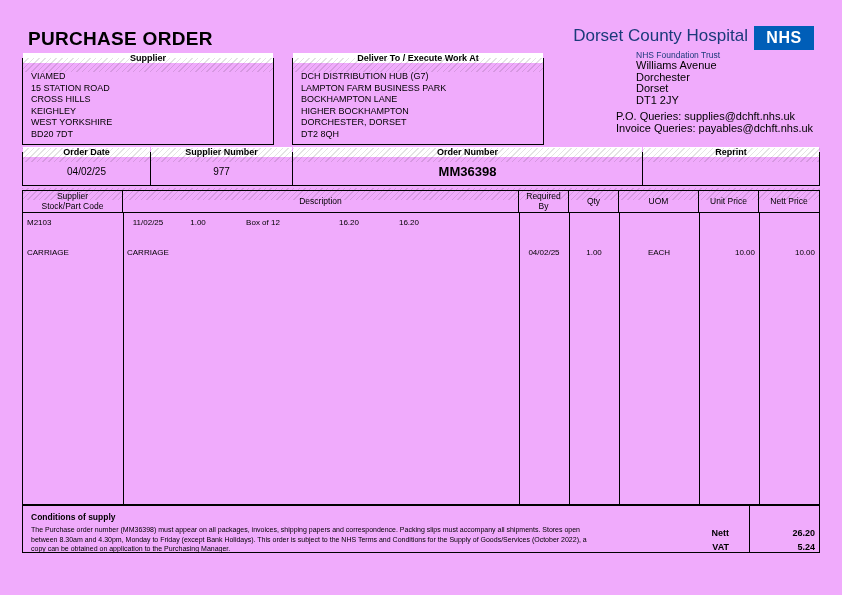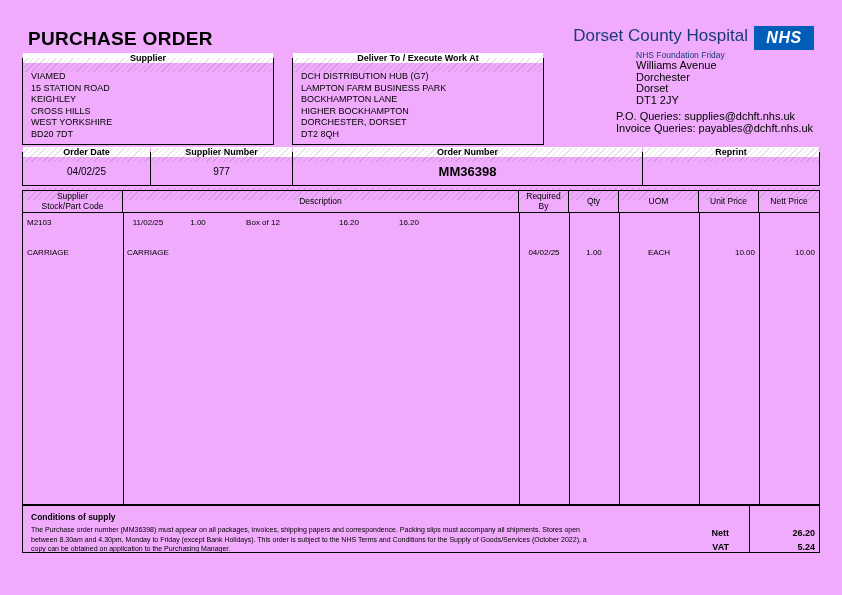--- a/index.html
+++ b/index.html
@@ -40,21 +40,20 @@
   .nhs-logo {
     position: absolute;
     right: 28px;
     top: 26px;
     width: 60px;
     height: 24px;
     background: #005eb8;
     color: #ffffff;
     font-size: 16px;
     font-weight: bold;
-    font-style: italic;
     letter-spacing: 0.5px;
     display: flex;
     align-items: center;
     justify-content: center;
   }
   .trust-line {
     position: absolute;
     left: 636px;
     top: 50px;
     font-size: 8.5px;
@@ -260,41 +259,41 @@
   }
 </style>
 </head>
 <body>
 
 <div id="page">
 
   <div class="po-title">PURCHASE ORDER</div>
   <div class="hosp-name">Dorset County Hospital</div>
   <div class="nhs-logo">NHS</div>
-  <div class="trust-line">NHS Foundation Friday</div>
+  <div class="trust-line">NHS Foundation Trust</div>
 
   <div class="trust-addr">
     <div>Williams Avenue</div>
     <div>Dorchester</div>
     <div>Dorset</div>
     <div>DT1 2JY</div>
   </div>
 
   <div class="trust-contact">
     <div>P.O. Queries: supplies@dchft.nhs.uk</div>
     <div>Invoice Queries: payables@dchft.nhs.uk</div>
   </div>
 
   <div class="box" id="supplier-box">
     <div class="box-label">Supplier</div>
     <div class="box-body">
       <div>VIAMED</div>
       <div>15 STATION ROAD</div>
+      <div>CROSS HILLS</div>
       <div>KEIGHLEY</div>
-      <div>CROSS HILLS</div>
       <div>WEST YORKSHIRE</div>
       <div>BD20 7DT</div>
     </div>
   </div>
 
   <div class="box" id="deliver-box">
     <div class="box-label">Deliver To / Execute Work At</div>
     <div class="box-body">
       <div>DCH DISTRIBUTION HUB (G7)</div>
       <div>LAMPTON FARM BUSINESS PARK</div>

